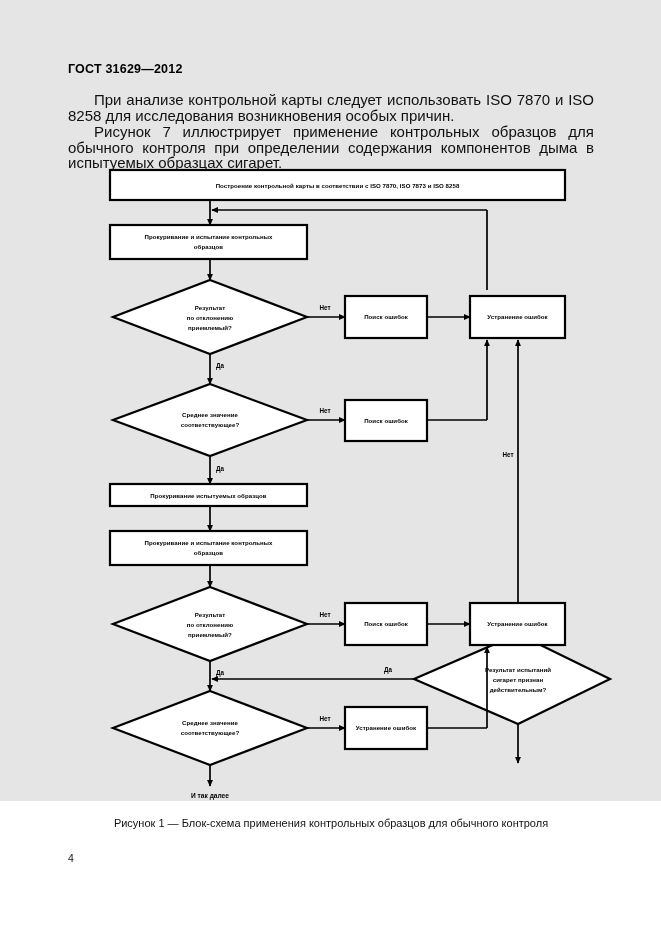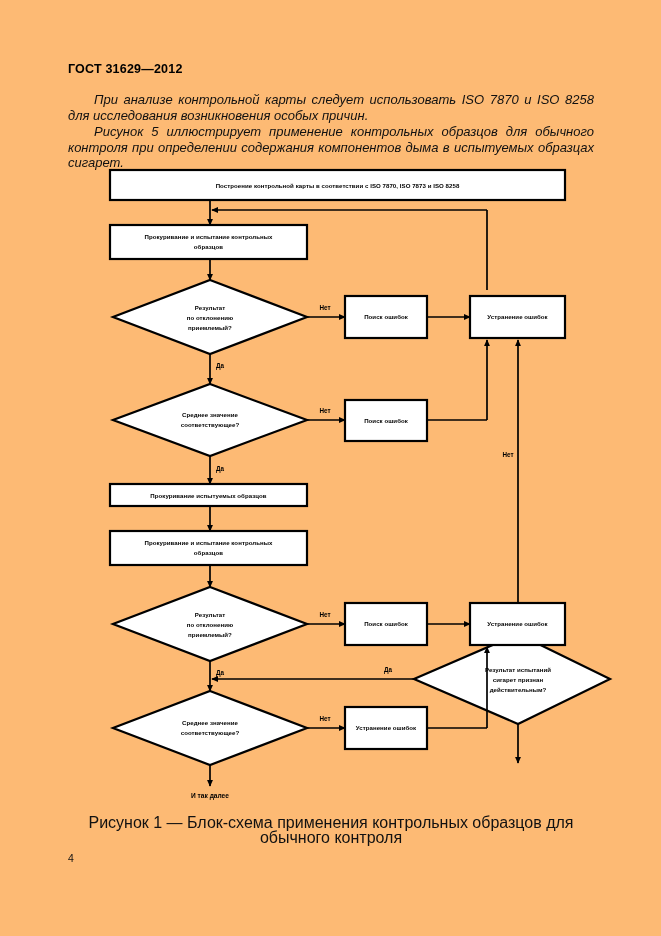--- a/index.html
+++ b/index.html
@@ -12,45 +12,44 @@
     height: 936px;
     position: relative;
     font-family: "Liberation Sans", sans-serif;
     color: #000000;
     overflow: hidden;
   }
   .page {
     position: absolute;
     left: 0; top: 0;
     width: 661px;
-    height: 936px;
-    background: #fdba74;
+    height: 801px;
+    background: #e5e5e5;
   }
 
   
   .doc-header {
     position: absolute;
     left: 68px;
     top: 62px;
     font-size: 12.5px;
     font-weight: bold;
     letter-spacing: 0.2px;
   }
 
   
   .body-text {
     position: absolute;
     left: 68px;
     top: 92px;
     width: 526px;
-    font-size: 13px;
+    font-size: 15px;
     line-height: 15.5px;
     text-align: justify;
     color: #111;
-    font-style: italic;
   }
   .body-text p {
     margin: 0 0 0 0;
     text-indent: 26px;
   }
   .body-text p + p { margin-top: 1px; }
 
   
   .chart-wrap {
     position: absolute;
@@ -99,21 +98,21 @@
     text-anchor: middle;
   }
 
   
   .caption {
     position: absolute;
     left: 68px;
     top: 816px;
     width: 526px;
     text-align: center;
-    font-size: 16px;
+    font-size: 11px;
     line-height: 14.5px;
     color: #111;
   }
 
   
   .page-number {
     position: absolute;
     left: 68px;
     top: 852px;
     font-size: 10.5px;
@@ -122,21 +121,21 @@
 </style>
 </head>
 <body>
 
 <div class="page">
 
   <div class="doc-header">ГОСТ 31629—2012</div>
 
   <div class="body-text">
     <p>При анализе контрольной карты следует использовать ISO 7870 и ISO 8258 для исследования возникновения особых причин.</p>
-    <p>Рисунок 5 иллюстрирует применение контрольных образцов для обычного контроля при определении содержания компонентов дыма в испытуемых образцах сигарет.</p>
+    <p>Рисунок 7 иллюстрирует применение контрольных образцов для обычного контроля при определении содержания компонентов дыма в испытуемых образцах сигарет.</p>
   </div>
 
   <div class="chart-wrap">
     <svg class="flow" width="661" height="640" viewBox="0 0 661 640">
       <defs>
         <marker id="arr" markerWidth="7" markerHeight="7" refX="6.2" refY="3" orient="auto" markerUnits="userSpaceOnUse">
           <path d="M0,0 L7,3 L0,6 z" fill="#000"></path>
         </marker>
       </defs>
 

